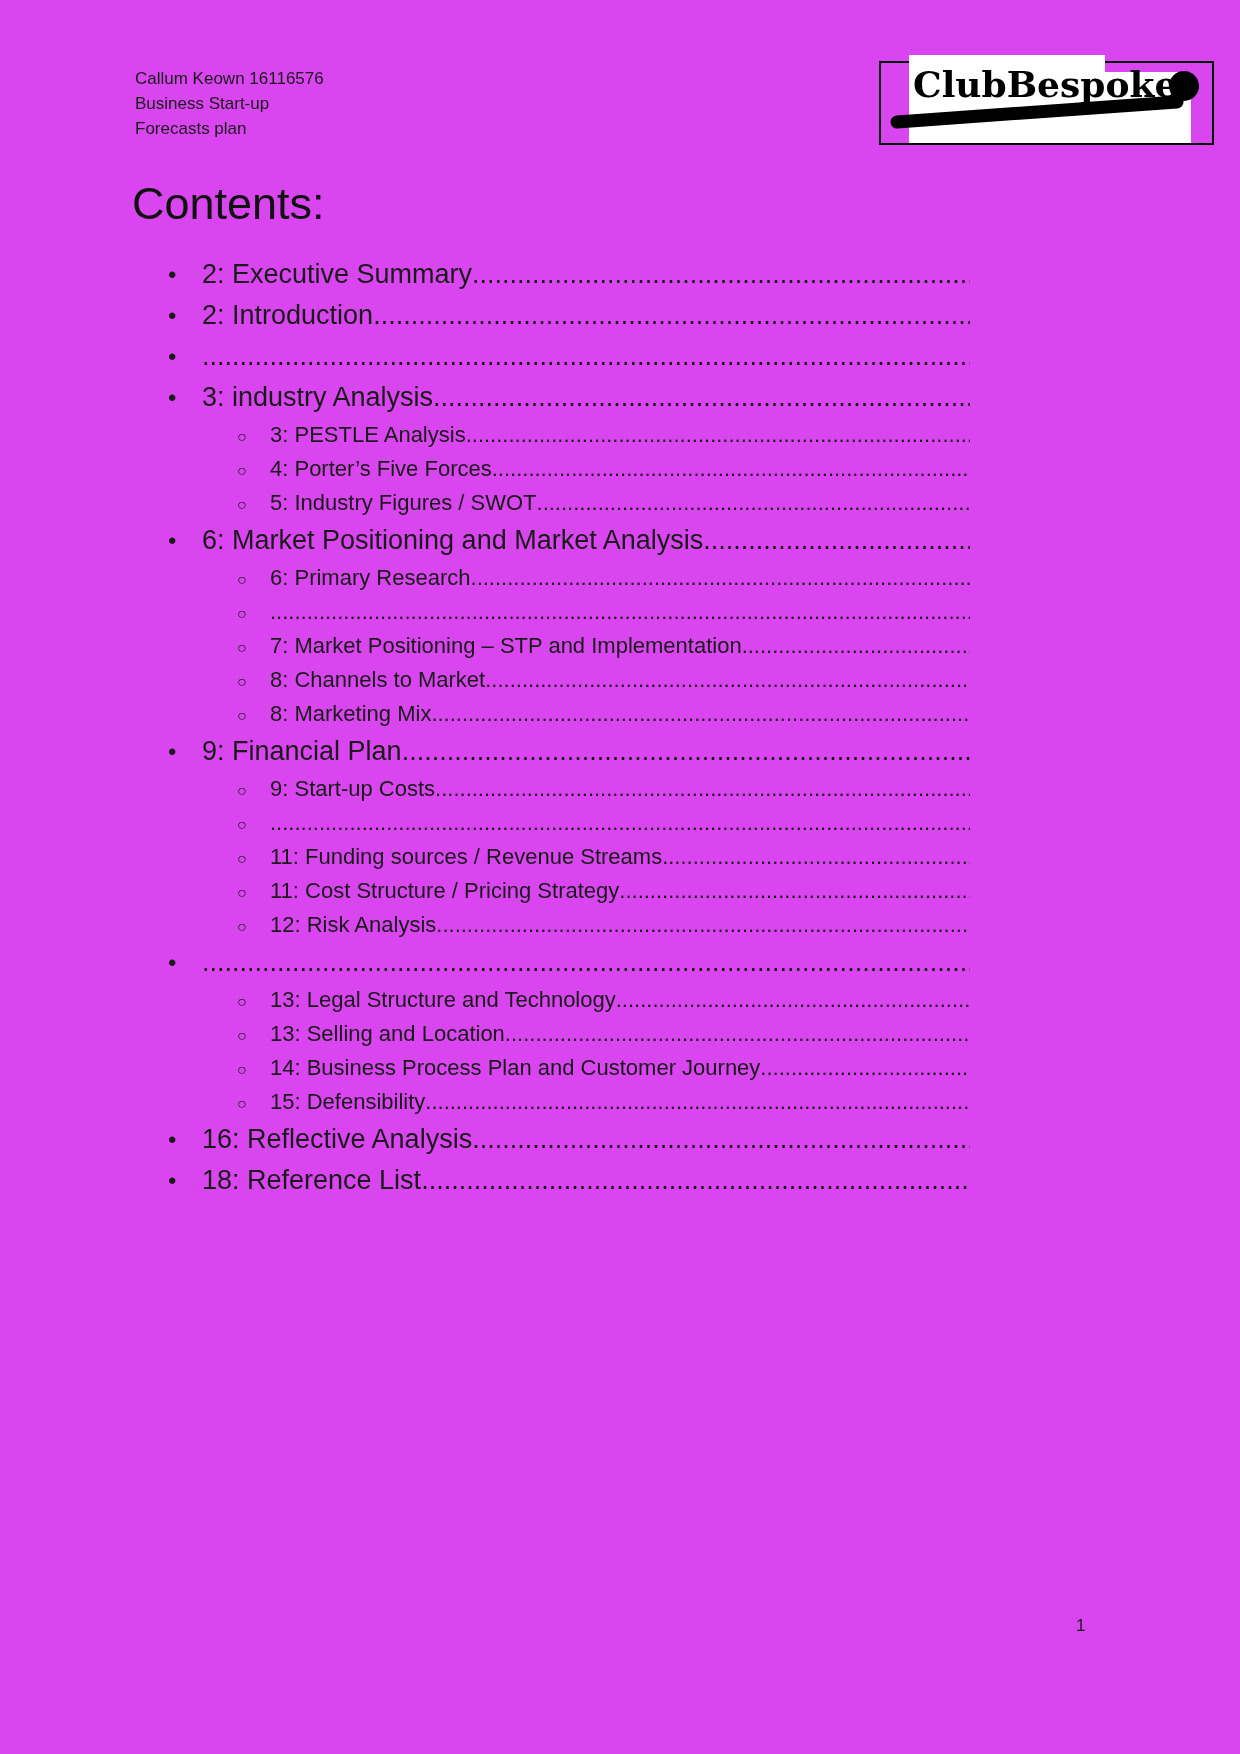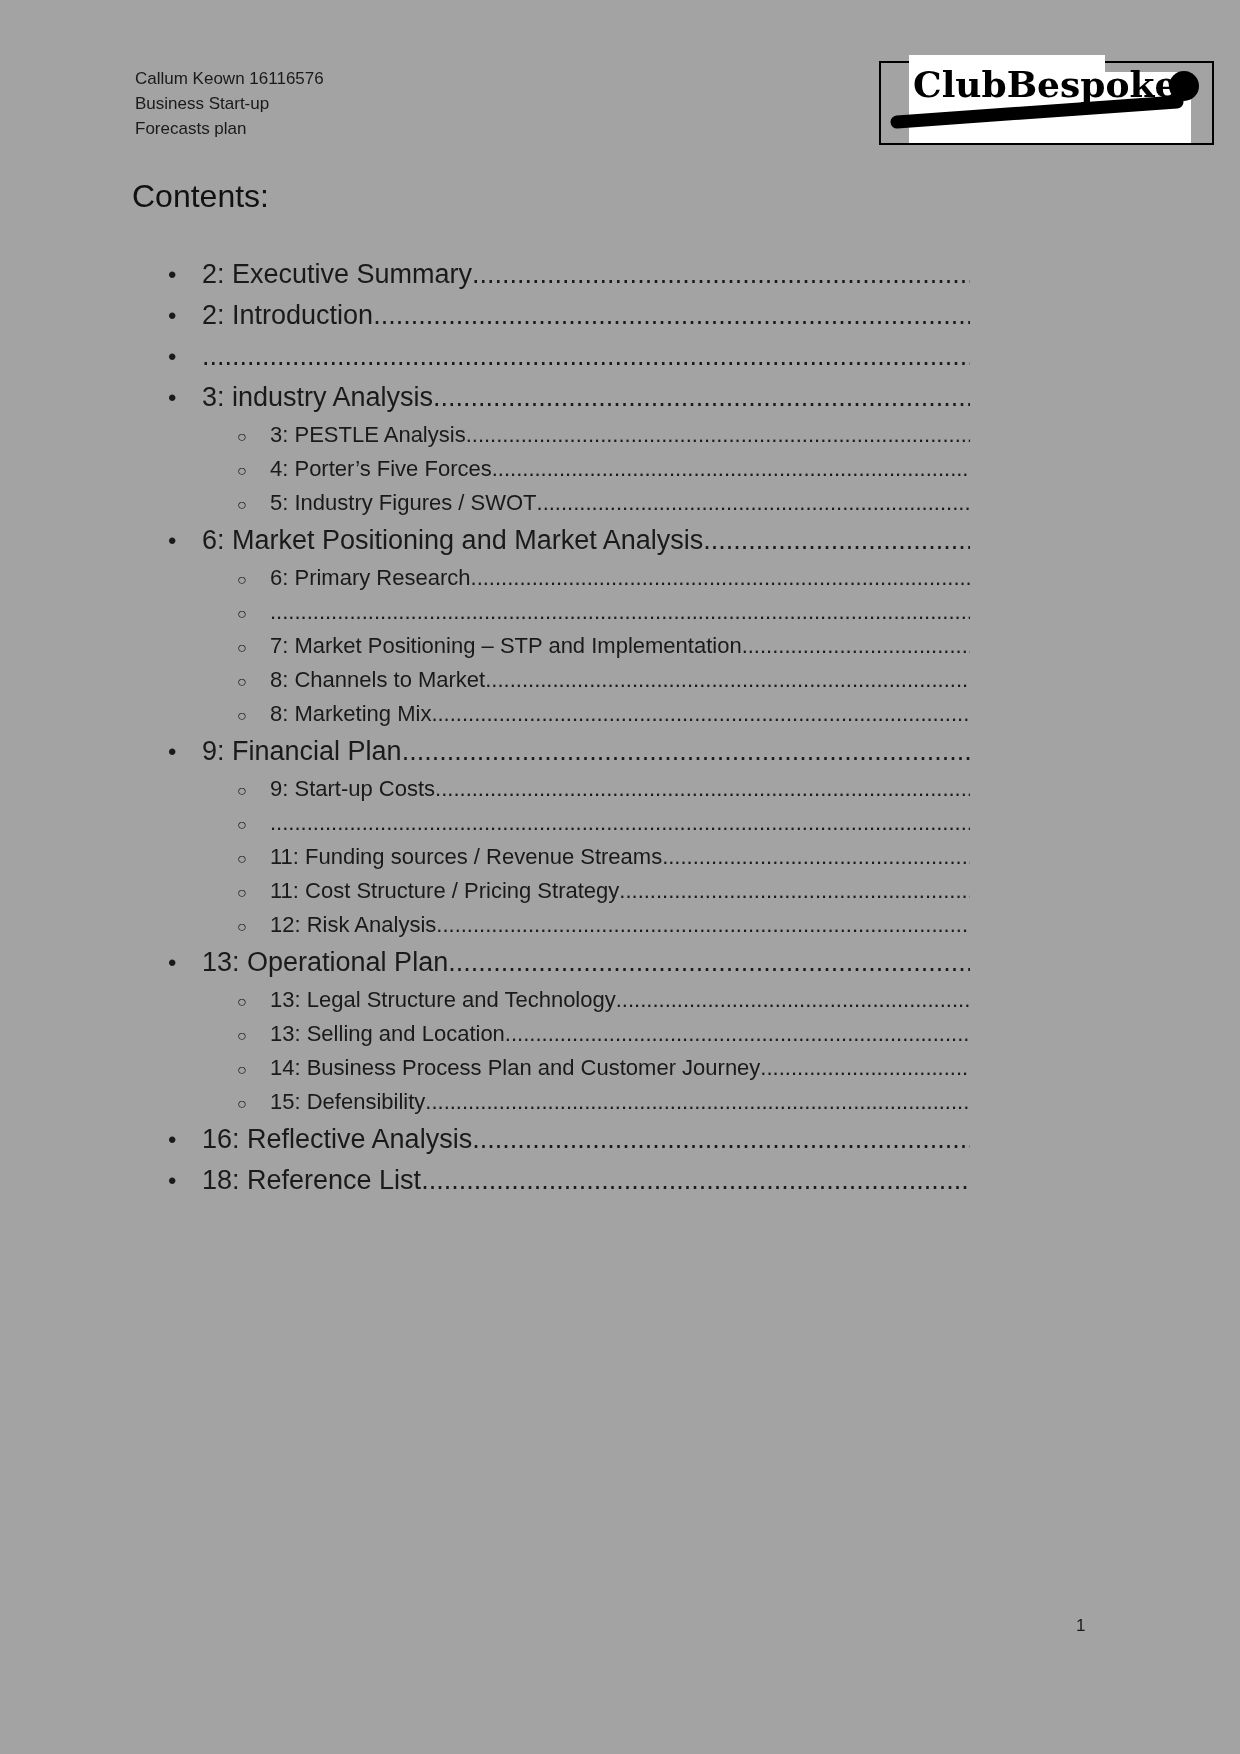--- a/index.html
+++ b/index.html
@@ -1,34 +1,34 @@
 <!DOCTYPE html>
 <html><head>
 <meta charset="utf-8">
 <style>
   html,body{margin:0;padding:0;background:#e8e8e8;}
   .page{
     position:relative;
     width:1240px;height:1754px;
     margin:0 auto;
-    background:#a3a3a3;
+    background:#d946ef;
     font-family:"Liberation Sans",sans-serif;
     color:#1a1a1a;
     overflow:hidden;
   }
   .header{
     position:absolute;left:135px;top:66px;
     font-size:17px;line-height:25px;color:#1a1a1a;
   }
   .logo{
     position:absolute;left:838px;top:55px;width:340px;height:96px;margin-left:41px;
   }
   .doc-title{
     position:absolute;left:132px;top:178px;
-    font-size:32px;font-weight:400;color:#111;
+    font-size:45px;font-weight:400;color:#111;
     letter-spacing:0px;
   }
   .toc{
     position:absolute;left:168px;top:254px;width:802px;
   }
   .row{
     display:flex;align-items:baseline;
     overflow:hidden;white-space:nowrap;
   }
   .row.l1{height:41px;line-height:41px;font-size:27px;}
@@ -160,21 +160,20 @@
         <span class="label">11: Cost Structure / Pricing Strategy</span>
         <span class="leader">................................................................................................................................................................................................................................................</span>
       </div>
       <div class="row l2">
         <span class="marker">○</span>
         <span class="label">12: Risk Analysis</span>
         <span class="leader">................................................................................................................................................................................................................................................</span>
       </div>
       <div class="row l1">
         <span class="marker">•</span>
-        <span class="label">13: Operational Plan</span>
         <span class="leader">................................................................................................................................................................................................................................................</span>
       </div>
       <div class="row l2">
         <span class="marker">○</span>
         <span class="label">13: Legal Structure and Technology</span>
         <span class="leader">................................................................................................................................................................................................................................................</span>
       </div>
       <div class="row l2">
         <span class="marker">○</span>
         <span class="label">13: Selling and Location</span>

